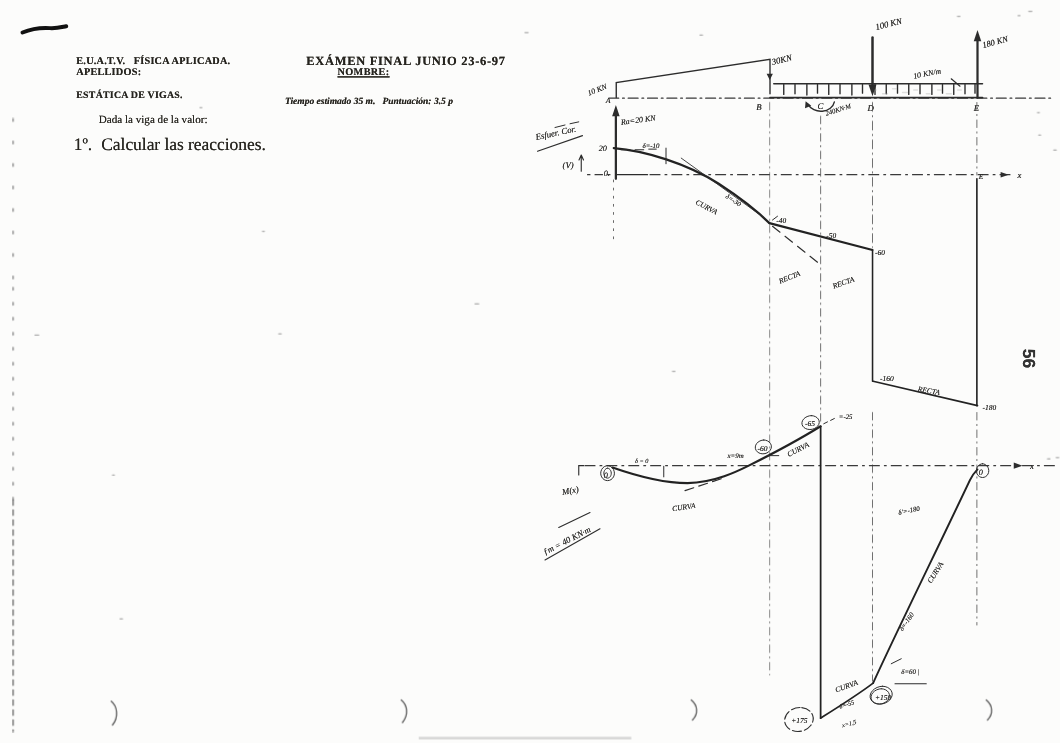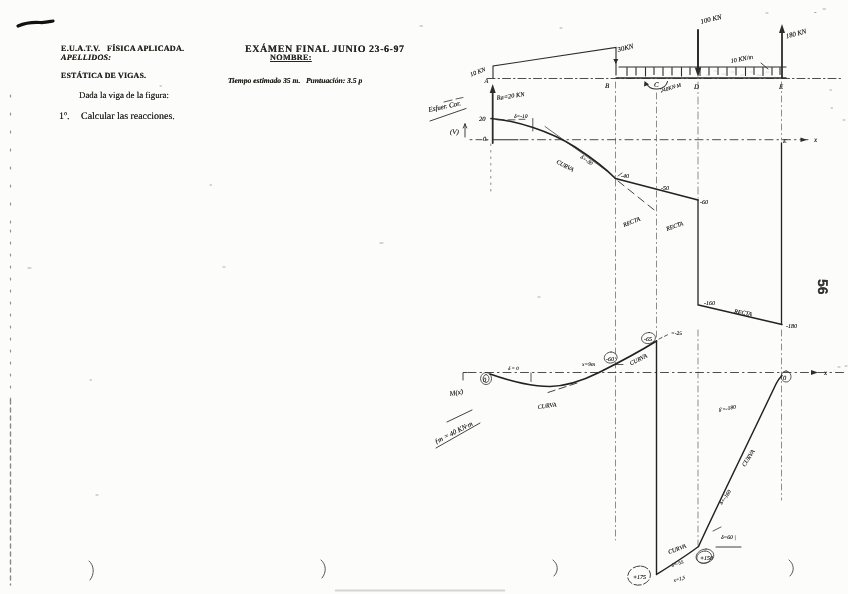--- a/index.html
+++ b/index.html
@@ -1,43 +1,43 @@
 <!DOCTYPE html>
 <html><head>
 <meta charset="utf-8">
 <style>
   html,body{margin:0;padding:0;-webkit-font-smoothing:antialiased;text-rendering:geometricPrecision;}
   body{width:848px;height:594px;background:#ffffff;overflow:hidden;}
   .page{position:relative;width:848px;height:594px;background:#fcfcfb;opacity:0.999;
         font-family:"Liberation Serif", serif;color:#26241f;text-shadow:0 0 0.5px rgba(45,42,35,0.85);}
   .t{position:absolute;white-space:nowrap;}
   .b{font-weight:bold;}
-  .list{position:absolute;left:59px;top:111.6px;width:330px;font-size:10px;line-height:10.32px;letter-spacing:-0.04px;}
+  .list{position:absolute;left:59px;top:111.6px;width:330px;font-size:14px;line-height:10.32px;letter-spacing:-0.04px;}
   .li{position:relative;padding-left:22px;}
   .num{position:absolute;left:0;top:0;}
   svg{position:absolute;left:0;top:0;}
   .hw{font-family:"Liberation Serif",serif;font-style:italic;fill:#2d2d2d;}
 </style>
 </head>
 <body>
 <div class="page">
 
 <div class="t b" style="left:61px;top:44px;font-size:8.2px;letter-spacing:0.2px;">E.U.A.T.V.&nbsp;&nbsp; FÍSICA APLICADA.</div>
 
 <div class="t b" style="left:245px;top:43.5px;font-size:10px;letter-spacing:0.55px;">EXÁMEN FINAL JUNIO 23-6-97</div>
 
-<div class="t b" style="left:61px;top:53px;font-size:8.2px;letter-spacing:0.2px;font-style:italic;">APELLIDOS:</div>
+<div class="t b" style="left:61px;top:53px;font-size:8.2px;letter-spacing:0.2px;">APELLIDOS:</div>
 
 <div class="t b" style="left:270px;top:53px;font-size:8.2px;letter-spacing:0.3px;text-decoration:underline;">NOMBRE:</div>
 
 <div class="t b" style="left:61px;top:70.5px;font-size:7.9px;letter-spacing:0.2px;">ESTÁTICA DE VIGAS.</div>
 
 <div class="t b" style="left:228px;top:75.5px;font-size:7.6px;font-style:italic;">Tiempo estimado 35 m.&nbsp;&nbsp; Puntuación: 3.5 p</div>
 
-<div class="t" style="left:79px;top:89.5px;font-size:8.9px;">Dada la viga de la figura:</div>
+<div class="t" style="left:79px;top:89.5px;font-size:8.9px;">Dada la viga de la valor:</div>
 
 <div class="list">
 <div class="li"><span class="num">1º.</span>Calcular las reacciones.</div>
 </div>
 
 <svg width="848" height="594" viewBox="0 0 848 594" fill="none" stroke-linecap="round">
       <g opacity="0.999">
 
 <path d="M18 26 C24 23.5 32 22 40 22.5 C46 22.8 50 21.5 53 21" stroke="#111" stroke-width="3.2"></path>
 

